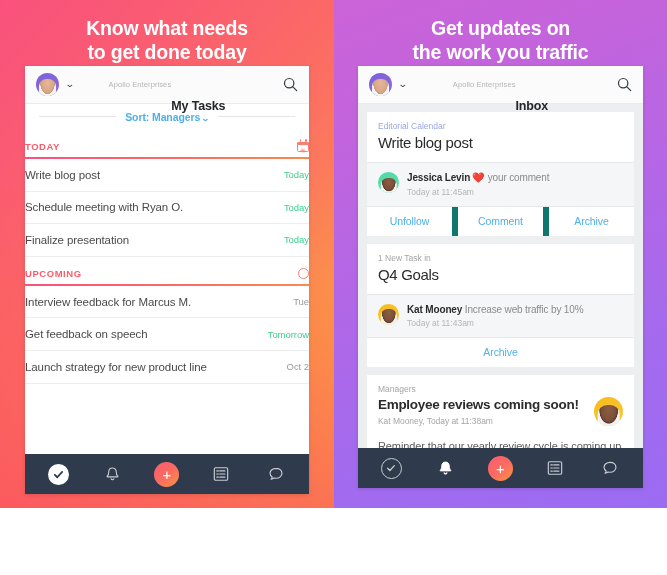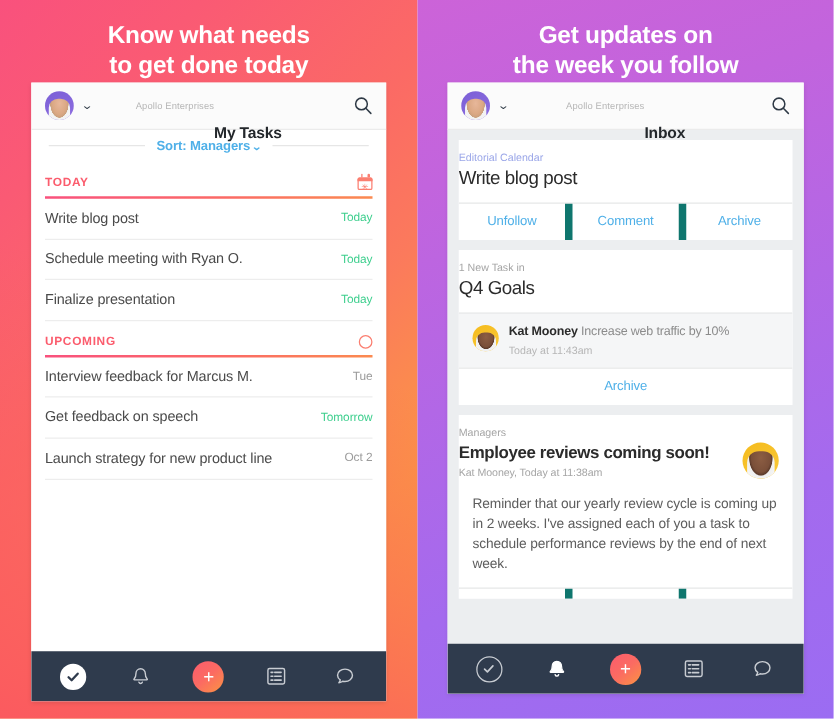--- a/index.html
+++ b/index.html
@@ -5,21 +5,21 @@
   * { box-sizing: border-box; margin: 0; padding: 0; }
   html, body {
     width: 667px; height: 575px;
     font-family: "Liberation Sans", sans-serif;
     background: #ffffff;
     overflow: hidden;
   }
   .stage { position: relative; width: 667px; height: 575px; display: flex; }
 
   
-  .panel { position: relative; height: 575px; overflow: hidden; }
+  .panel { position: relative; height: 508px; overflow: hidden; }
   .panel-left  { width: 334px; background: linear-gradient(135deg,#f9517d 0%,#fa5a74 18%,#fb6a65 42%,#fb7a5c 58%,#fb9546 78%,#fba03e 100%); }
   .panel-right { width: 333px; background: linear-gradient(160deg,#cc63d8 0%,#c264dd 22%,#b267e6 48%,#a46aee 72%,#9b6cf2 100%); }
   .panel-left::before {
     content:""; position:absolute; inset:0;
     background: linear-gradient(20deg, rgba(251,90,95,1) 0%, rgba(251,90,95,0) 55%);
     pointer-events:none;
   }
 
   
   .headline {
@@ -84,21 +84,21 @@
   .sortrow {
     flex: 0 0 auto; height: 25px;
     display: flex; align-items: center; gap: 9px;
     padding: 0 14px; background: #ffffff;
   }
   .sortrow .rule { flex: 1; height: 1px; background: #e6e6e6; }
   .sortlabel { font-size: 10.5px; color: #4fb0e8; font-weight: bold; white-space: nowrap; letter-spacing: -.1px; }
   .sortlabel .cv { font-size: 8px; margin-left: 2px; display:inline-block; transform: scaleX(1.3); }
 
   
-  .tasklist { flex: 1 1 auto; background: #ffffff; padding: 0 11px; overflow: hidden; }
+  .tasklist { flex: 1 1 auto; background: #ffffff; padding: 0 0; overflow: hidden; }
   .sechead {
     display: flex; align-items: center; justify-content: space-between;
     padding: 11px 0 5px 0;
   }
   .sechead .lbl { font-size: 9.5px; font-weight: bold; letter-spacing: .55px; color: #fb5c6d; }
   .secbar { height: 2px; background: linear-gradient(90deg,#f9517d 0%,#fb6a65 55%,#fb8a50 100%); }
   .cal-icon { width: 12px; height: 12px; position: relative; }
   .cal-icon .body {
     position:absolute; left:0; top:1.5px; right:0; bottom:0;
     border: 1.4px solid #fb7e70; border-radius: 1.5px;
@@ -115,21 +115,21 @@
     gap: 8px;
   }
   .task .tname { font-size: 11.5px; color: #4a4a4a; letter-spacing: -.1px; }
   .task .tdate { font-size: 9.5px; white-space: nowrap; letter-spacing: -.05px; }
   .tdate.green { color: #3ecf8e; }
   .tdate.gray  { color: #9b9b9b; }
 
   
   .inbox { flex: 1 1 auto; background: #eceef0; padding: 8px 9px 0 9px; overflow: hidden; }
   .card { background: #ffffff; margin-bottom: 8px; overflow: hidden; }
-  .card-head { padding: 9px 11px 10px 0; position: relative; }
+  .card-head { padding: 9px 11px 10px 11px; position: relative; }
   .card-sub  { font-size: 8.5px; line-height: 1.3; margin-bottom: 2px; }
   .card-sub.blue { color: #9aa6e8; }
   .card-sub.gray { color: #a5a5a5; }
   .card-title{ font-size: 15px; color: #2b2b2b; letter-spacing: -.35px; line-height: 1.2; }
   .card-title.small { font-size: 13.5px; font-weight: bold; letter-spacing: -.3px; }
   .card-meta { font-size: 8.5px; color: #a5a5a5; margin-top: 3px; letter-spacing: -.05px; }
   .card-head .corner-av { position: absolute; right: 11px; top: 22px; width: 29px; height: 29px; border-radius: 50%; overflow: hidden; }
 
   .card-row {
     display: flex; align-items: flex-start; gap: 8px;
@@ -285,21 +285,21 @@
               <path d="M9 2.6c-3.7 0-6.7 2.4-6.7 5.5 0 1.7.9 3.2 2.4 4.2-.1 1-.6 1.9-1.2 2.6 1.3-.2 2.5-.7 3.4-1.4.7.2 1.4.3 2.1.3 3.7 0 6.7-2.4 6.7-5.7S12.7 2.6 9 2.6z" fill="none" stroke="currentColor" stroke-width="1.3" stroke-linejoin="round"></path>
             </svg>
         </div>
       </div>
     </div>
   </div>
 
   <div class="panel panel-right">
     <div class="headline">
       <div>Get updates on</div>
-      <div>the week you follow</div>
+      <div>the work you traffic</div>
     </div>
 
     <div class="phone">
 
       <div class="appbar">
         <div class="avatar purple">
             <div class="face"></div>
           </div>
         <div class="chev">⌄</div>
         <div class="appbar-titles">
@@ -313,20 +313,29 @@
             </svg>
         </div>
       </div>
 
       <div class="inbox">
 
         <div class="card">
           <div class="card-head">
             <div class="card-sub blue">Editorial Calendar</div>
             <div class="card-title">Write blog post</div>
+          </div>
+          <div class="card-row">
+            <div class="avatar green">
+                <div class="face"></div>
+              </div>
+            <div class="rtxt">
+              <div class="rline"><b>Jessica Levin</b> <span>❤️</span> <span>your comment</span></div>
+              <div class="rtime">Today at 11:45am</div>
+            </div>
           </div>
           <div class="card-actions">
             <div class="act">Unfollow</div>
             <div class="act">Comment</div>
             <div class="act">Archive</div>
           </div>
         </div>
 
         <div class="card">
           <div class="card-head">

